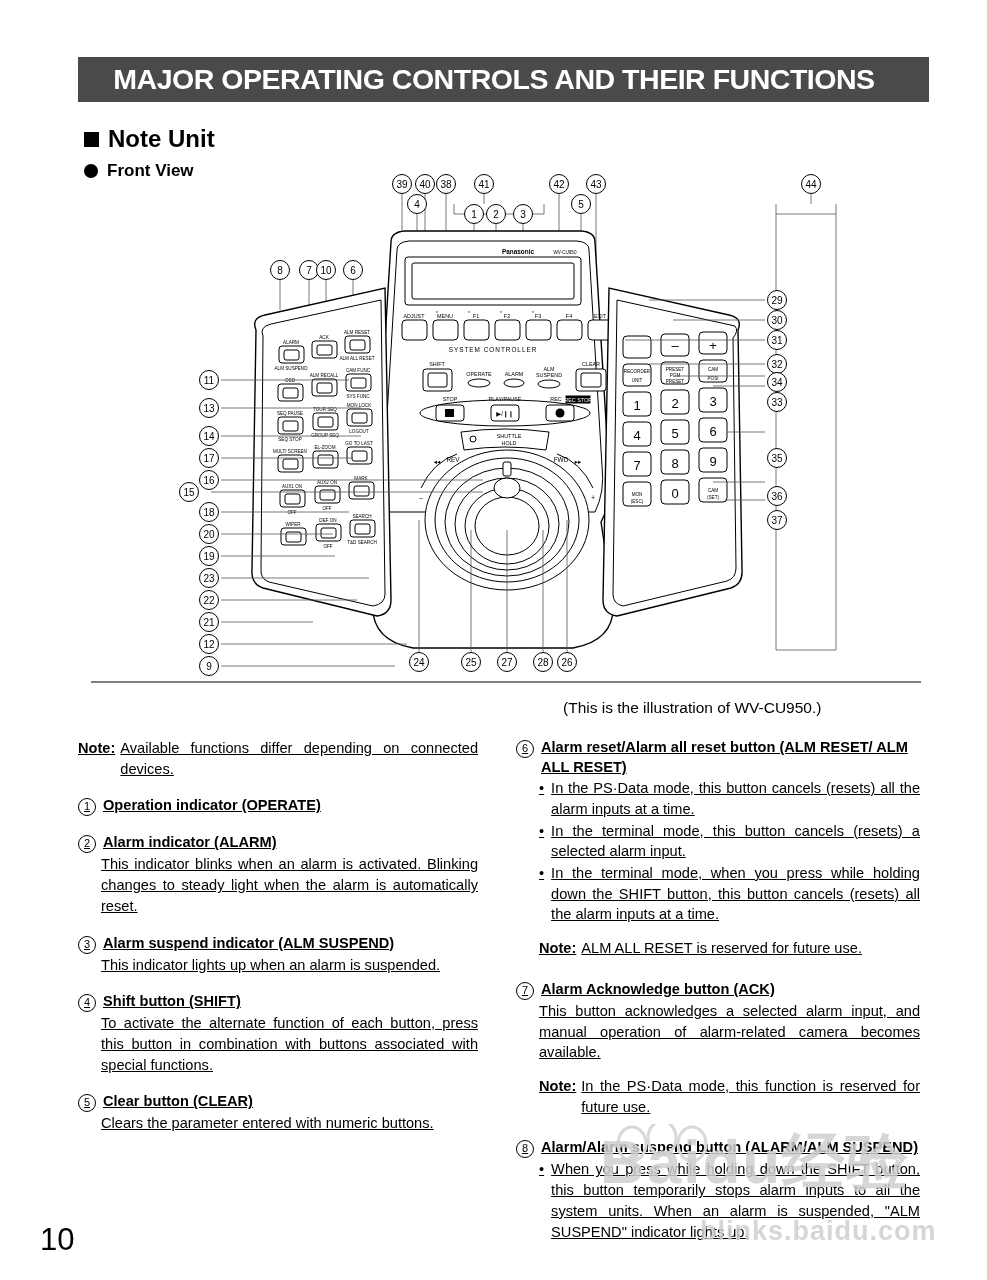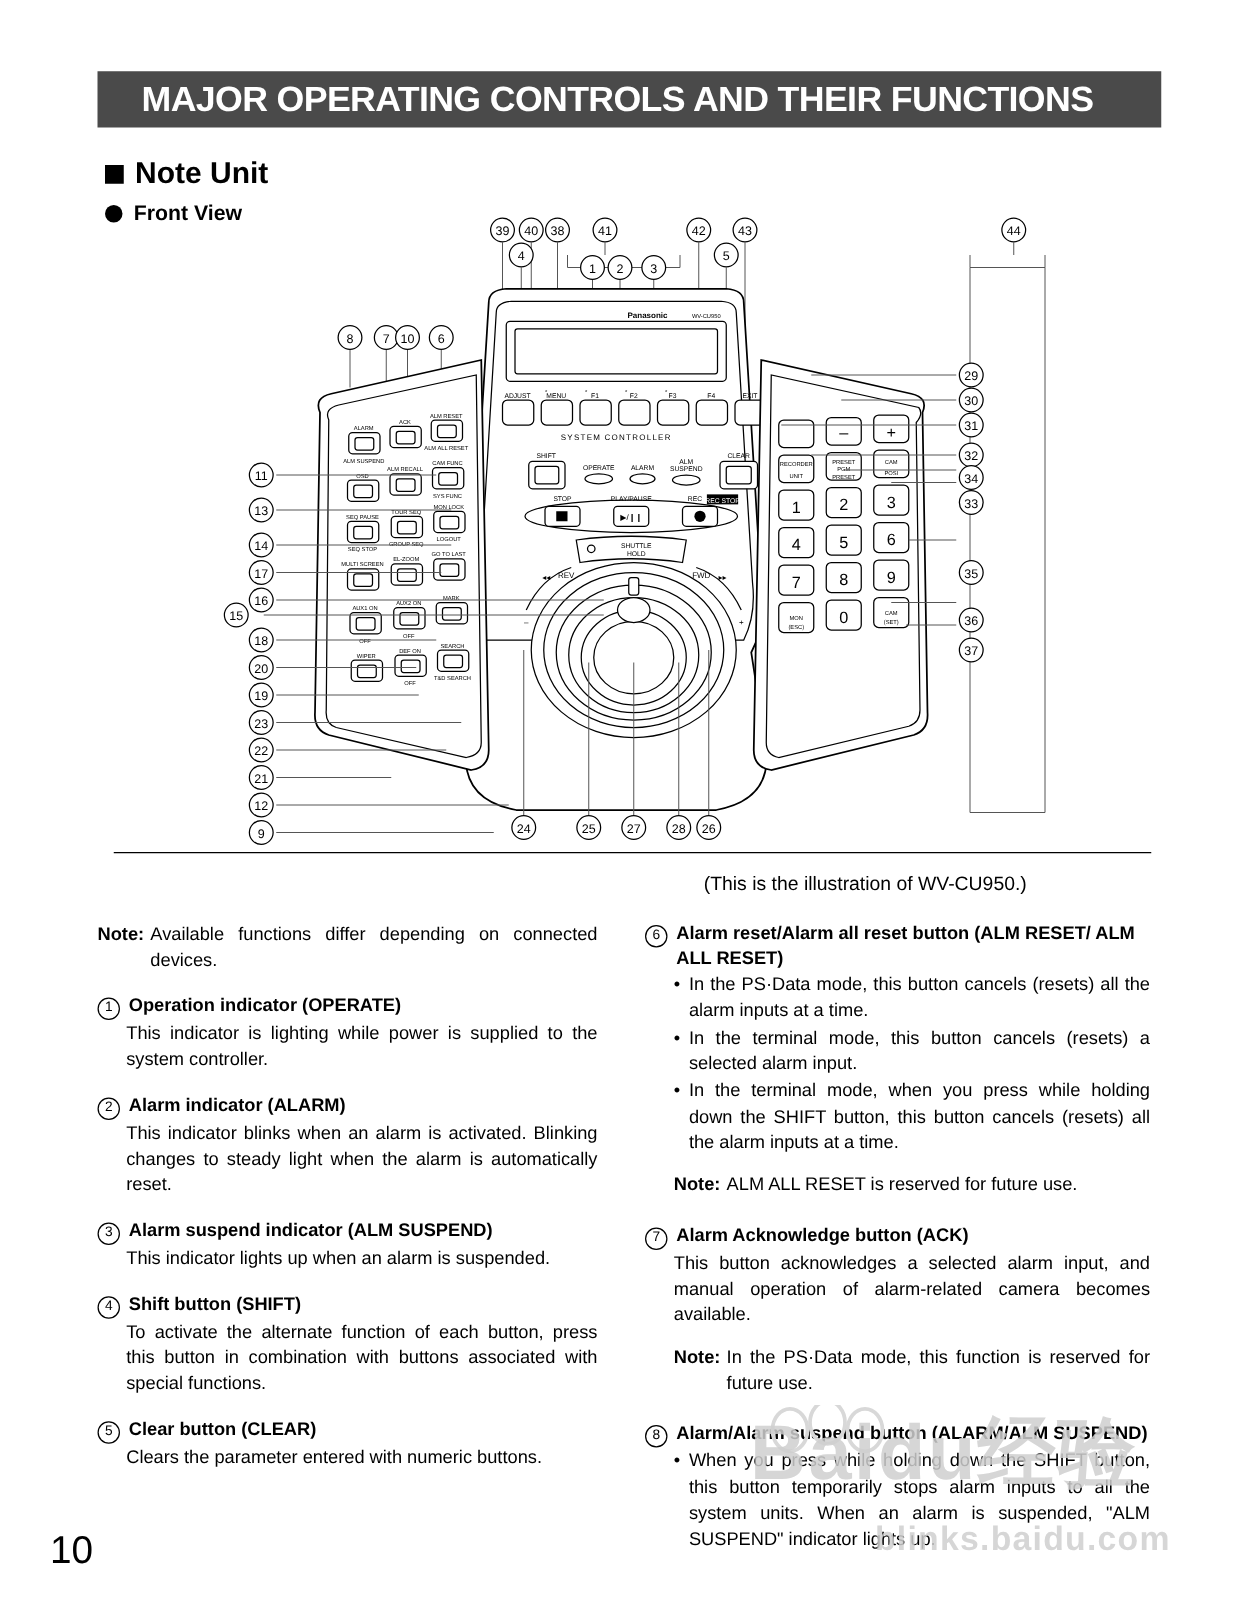--- a/index.html
+++ b/index.html
@@ -21,21 +21,21 @@
            display:flex;align-items:center;gap:9px;}
   .dot{width:14px;height:14px;background:#000;border-radius:50%;display:inline-block;}
 
   
   .figure{position:absolute;left:13px;top:170px;width:986px;height:530px;}
   .figure svg{display:block;}
 
   .caption{position:absolute;left:563px;top:699px;font-size:15.5px;}
 
   
-  .col{position:absolute;font-size:14.6px;line-height:1.42;}
+  .col{position:absolute;font-size:14.6px;line-height:1.42;text-decoration:underline;}
   .col-l{left:78px;top:738px;width:400px;}
   .col-r{left:516px;top:738px;width:404px;}
 
   .note-blk{display:flex;gap:5px;margin-bottom:17px;}
   .note-lbl{font-weight:bold;white-space:nowrap;}
   .note-txt{text-align:justify;}
 
   .item{margin-bottom:17px;}
   .item-head{display:flex;gap:7px;align-items:flex-start;}
   .circnum{flex:0 0 auto;width:16px;height:16px;border:1.3px solid #000;
@@ -515,21 +515,20 @@
   <div class="note-blk">
     <span class="note-lbl">Note:</span>
     <span class="note-txt">Available functions differ depending on connected devices.</span>
   </div>
 
   <div class="item">
     <div class="item-head">
       <span class="circnum">1</span>
       <span class="item-title">Operation indicator (OPERATE)</span>
     </div>
-    <div class="item-body">This indicator is lighting while power is supplied to the system controller.</div>
   </div>
 
   <div class="item">
     <div class="item-head">
       <span class="circnum">2</span>
       <span class="item-title">Alarm indicator (ALARM)</span>
     </div>
     <div class="item-body">This indicator blinks when an alarm is activated. Blinking changes to steady light when the alarm is automatically reset.</div>
   </div>
 

